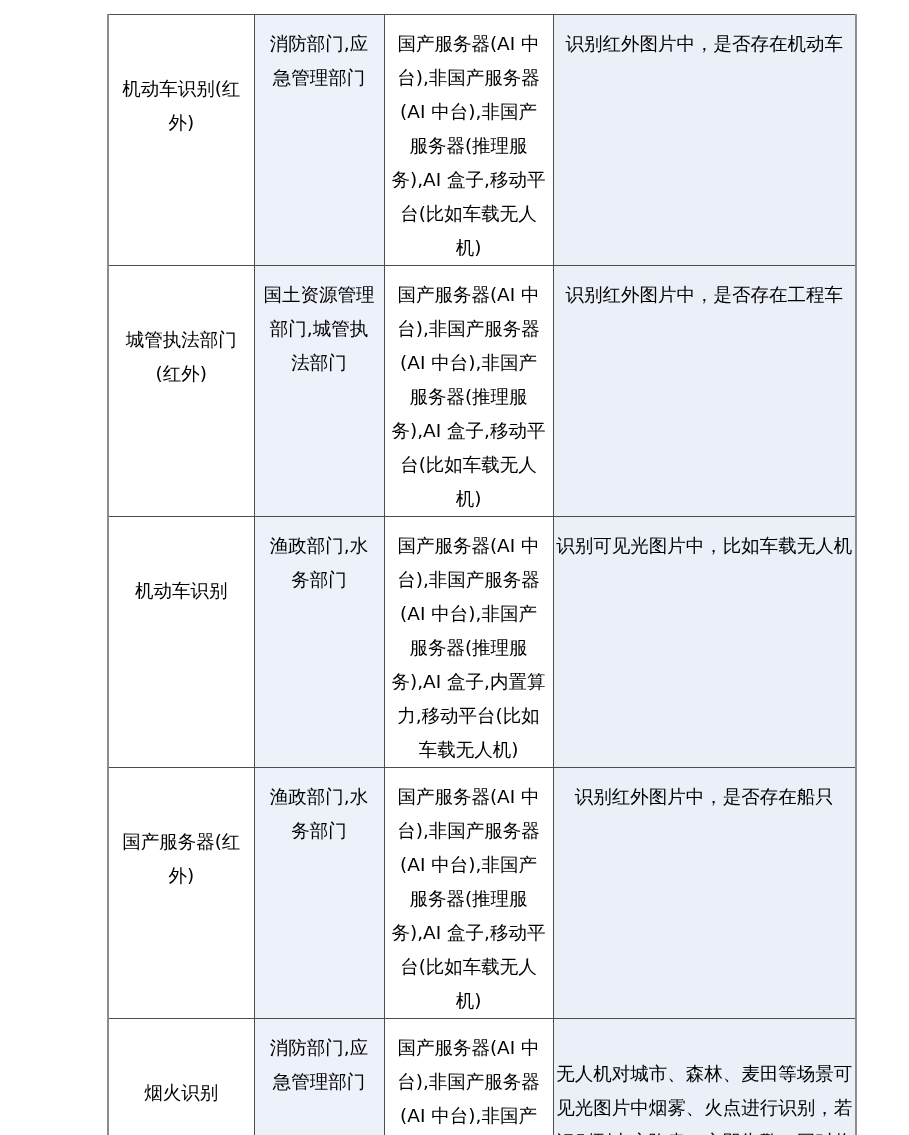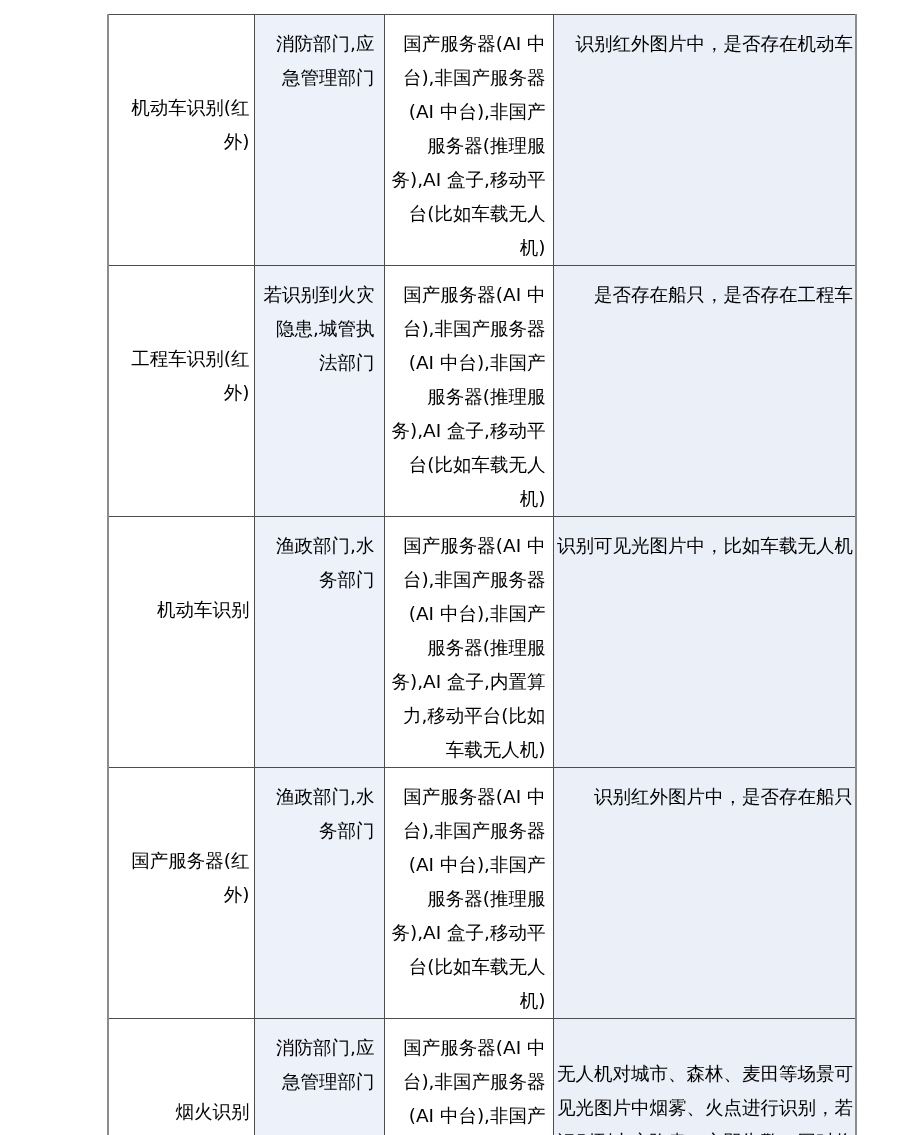--- a/index.html
+++ b/index.html
@@ -29,31 +29,31 @@
     border-collapse:collapse;
     table-layout:fixed;
   }
   col.w1{width:146px;}
   col.w2{width:130px;}
   col.w3{width:169px;}
   col.w4{width:303px;}
   td{
     border:1px solid var(--border-dark);
     vertical-align:top;
-    text-align:right;
+    text-align:center;
     font-size:18.5px;
     line-height:34px;
     color:var(--ink);
     overflow:hidden;
     overflow-wrap:break-word;
   }
   td.c1{
     background:var(--paper);
     border-left:2px solid var(--border-gray);
-    padding:76px 4px 0;
+    padding:57px 4px 0;
   }
   td.c2{
     background:var(--tint-dept);
     padding:12px 9px 0;
   }
   td.c3{
     background:var(--paper);
     padding:12px 7px 0;
   }
   td.c4{
@@ -80,24 +80,24 @@
         <col class="w4">
     </colgroup>
     <tbody>
       <tr class="r1">
         <td class="c1">机动车识别(红外)</td>
         <td class="c2">消防部门,应急管理部门</td>
         <td class="c3">国产服务器(AI 中台),非国产服务器(AI 中台),非国产服务器(推理服务),AI 盒子,移动平台(比如车载无人机)</td>
         <td class="c4">识别红外图片中，是否存在机动车</td>
       </tr>
       <tr class="r2">
-        <td class="c1">工程车识别(红外)</td>
-        <td class="c2">若识别到火灾隐患,城管执法部门</td>
+        <td class="c1">城管执法部门(红外)</td>
+        <td class="c2">国土资源管理部门,城管执法部门</td>
         <td class="c3">国产服务器(AI 中台),非国产服务器(AI 中台),非国产服务器(推理服务),AI 盒子,移动平台(比如车载无人机)</td>
-        <td class="c4">是否存在船只，是否存在工程车</td>
+        <td class="c4">识别红外图片中，是否存在工程车</td>
       </tr>
       <tr class="r3">
         <td class="c1">机动车识别</td>
         <td class="c2">渔政部门,水务部门</td>
         <td class="c3">国产服务器(AI 中台),非国产服务器(AI 中台),非国产服务器(推理服务),AI 盒子,内置算力,移动平台(比如车载无人机)</td>
         <td class="c4">识别可见光图片中，比如车载无人机</td>
       </tr>
       <tr class="r4">
         <td class="c1">国产服务器(红外)</td>
         <td class="c2">渔政部门,水务部门</td>

